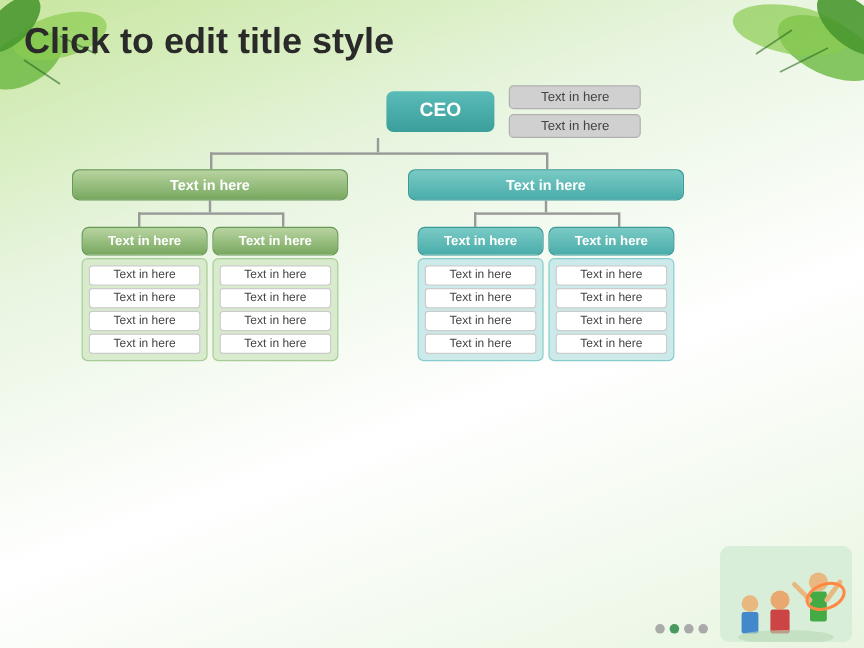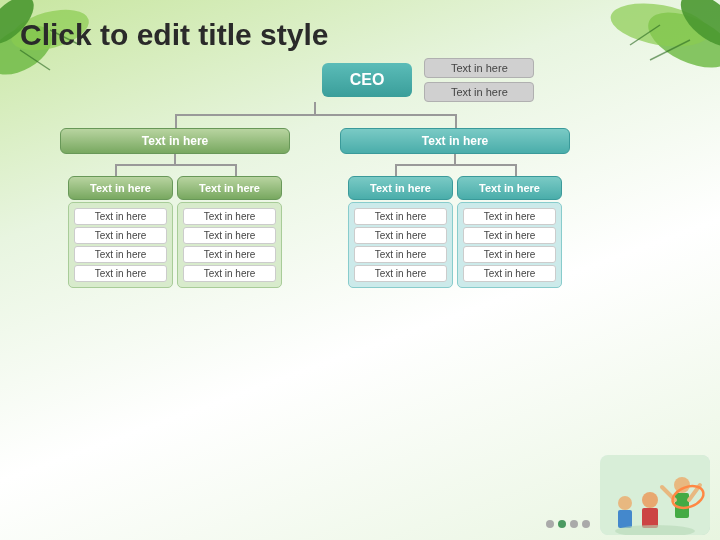--- a/index.html
+++ b/index.html
@@ -44,21 +44,21 @@
       inset: 0;
       z-index: 2;
       padding: 10px 20px;
     }
 
     
     .title {
       font-size: 30px;
       font-weight: bold;
       color: #2a2a2a;
-      margin-bottom: 6px;
+      margin-bottom: 19px;
       margin-top: 8px;
     }
 
     .ceo-box {
       background: linear-gradient(180deg, #5bbcb8 0%, #3a9e9a 100%);
       color: white;
       font-size: 16px;
       font-weight: bold;
       padding: 8px 28px;
       border-radius: 6px;

